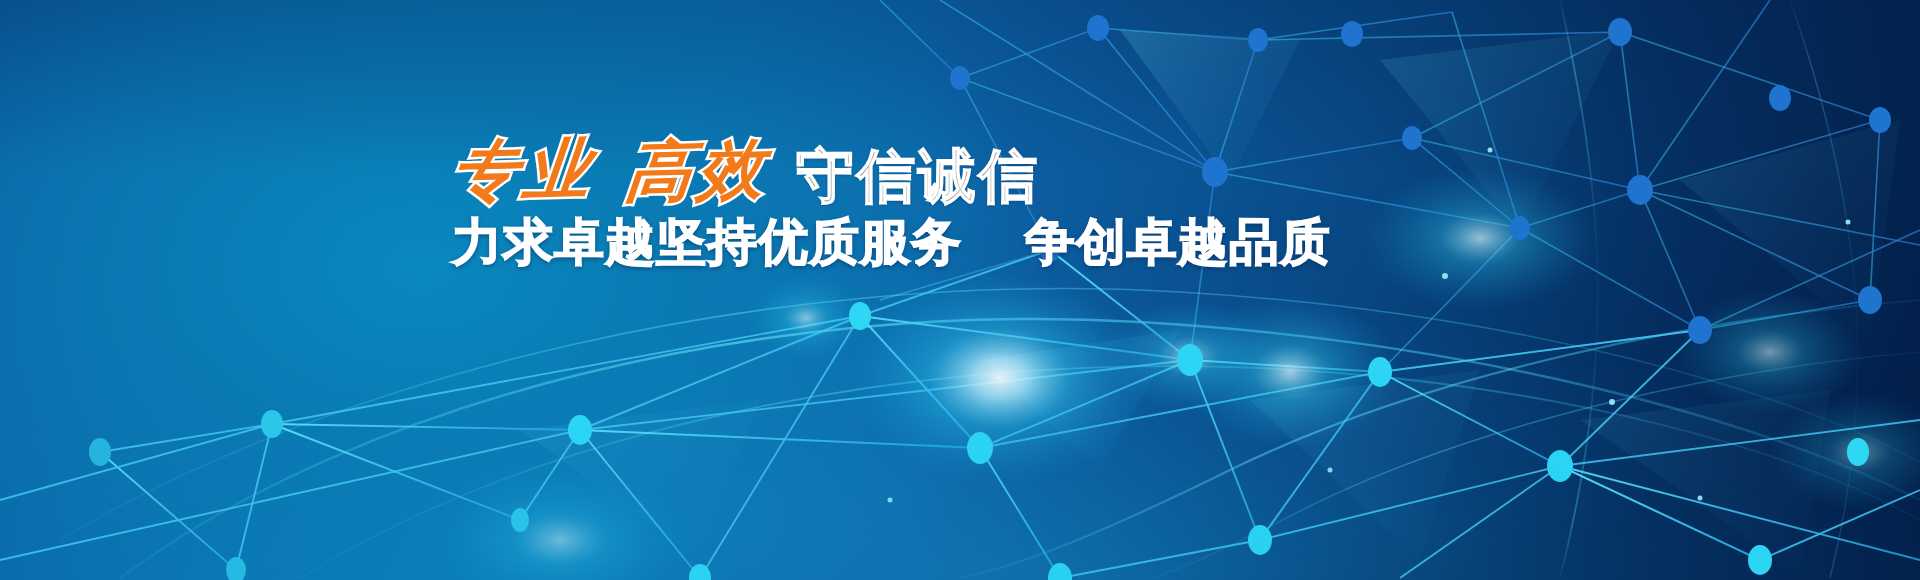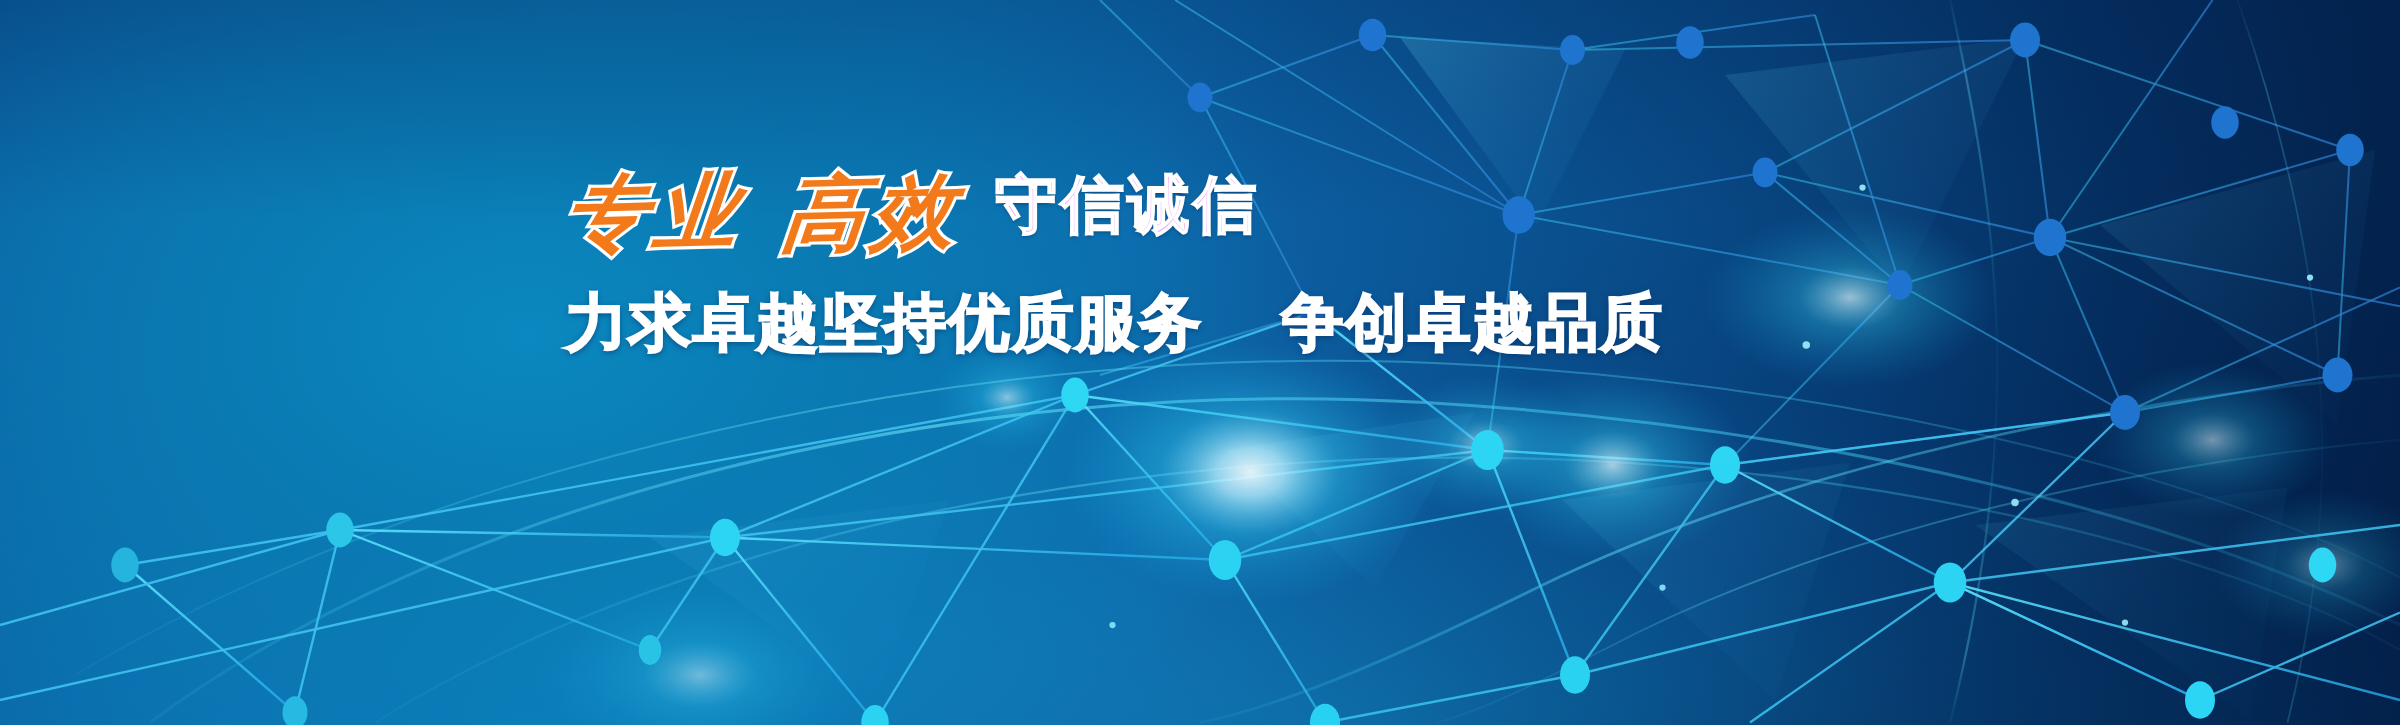--- a/index.html
+++ b/index.html
@@ -47,29 +47,29 @@
     -webkit-text-stroke:5px #ffffff;
     paint-order:stroke fill;
     text-shadow:0 0 2px rgba(255,255,255,.9);
     transform:skewX(-7deg) rotate(-1.5deg);
     display:inline-block;
     line-height:1.05;
   }
   .cal.c2 { margin-left:30px; }
   .white-sub {
     font-family:"DejaVu Sans", sans-serif;
-    font-weight:bold; font-size:50px; letter-spacing:3px;
-    color:#f0abfc;
+    font-weight:bold; font-size:58px; letter-spacing:3px;
+    color:#a3a3a3;
     -webkit-text-stroke:1.5px #ffffff;
     text-shadow:0 1px 3px rgba(0,40,90,.55);
     display:inline-block;
-    margin-left:26px; margin-bottom:16px;
+    margin-left:26px; margin-bottom:0;
   }
   .line2 {
-    margin-top:28px; white-space:nowrap;
+    margin-top:12px; white-space:nowrap;
     font-family:"DejaVu Sans", sans-serif;
     font-weight:bold; font-size:50px; letter-spacing:1px;
     color:#ffffff;
     -webkit-text-stroke:1.5px #ffffff;
     text-shadow:0 2px 5px rgba(0,35,85,.60);
   }
   .line2 .gap { display:inline-block; width:26px; }
 </style>
 </head>
 <body>

